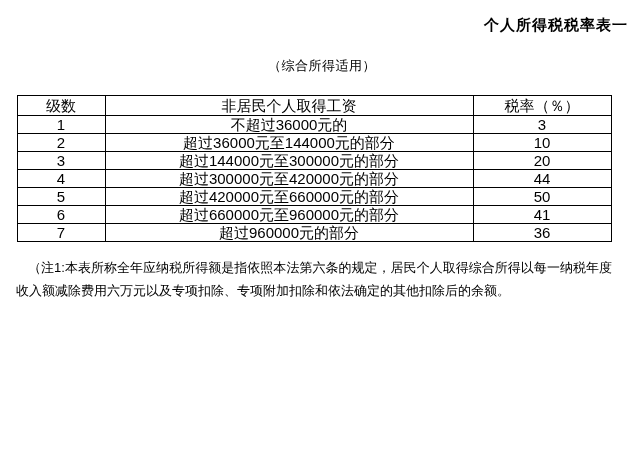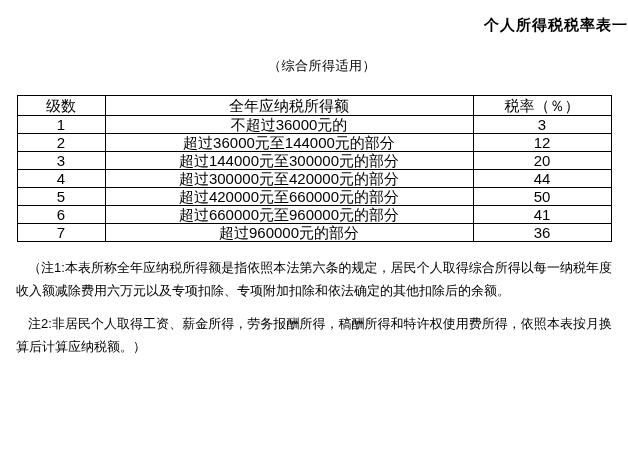--- a/index.html
+++ b/index.html
@@ -85,34 +85,34 @@
 
   <table class="rate-table">
     <colgroup>
       <col class="col-level">
       <col class="col-range">
       <col class="col-rate">
     </colgroup>
     <thead>
       <tr>
         <td>级数</td>
-        <td>全年应纳税所得额</td>
+        <td>非居民个人取得工资</td>
         <td>税率（％）</td>
       </tr>
     </thead>
     <tbody>
       <tr>
         <td>1</td>
         <td class="range-cell">不超过36000元的</td>
         <td>3</td>
       </tr>
       <tr>
         <td>2</td>
         <td class="range-cell">超过36000元至144000元的部分</td>
-        <td>12</td>
+        <td>10</td>
       </tr>
       <tr>
         <td>3</td>
         <td class="range-cell">超过144000元至300000元的部分</td>
         <td>20</td>
       </tr>
       <tr>
         <td>4</td>
         <td class="range-cell">超过300000元至420000元的部分</td>
         <td>44</td>
@@ -130,16 +130,15 @@
       <tr>
         <td>7</td>
         <td class="range-cell">超过960000元的部分</td>
         <td>36</td>
       </tr>
     </tbody>
   </table>
 
   <div class="notes">
     <div class="note-block"><span class="note-indent"></span><span>（注1:本表所称全年应纳税所得额是指依照本法第六条的规定，居民个人取得综合所得以每一纳税年度收入额减除费用六万元以及专项扣除、专项附加扣除和依法确定的其他扣除后的余额。</span></div>
-    <div class="note-block"><span class="note-indent"></span><span>注2:非居民个人取得工资、薪金所得，劳务报酬所得，稿酬所得和特许权使用费所得，依照本表按月换算后计算应纳税额。）</span></div>
   </div>
 
 </div>
 
 </body></html>

